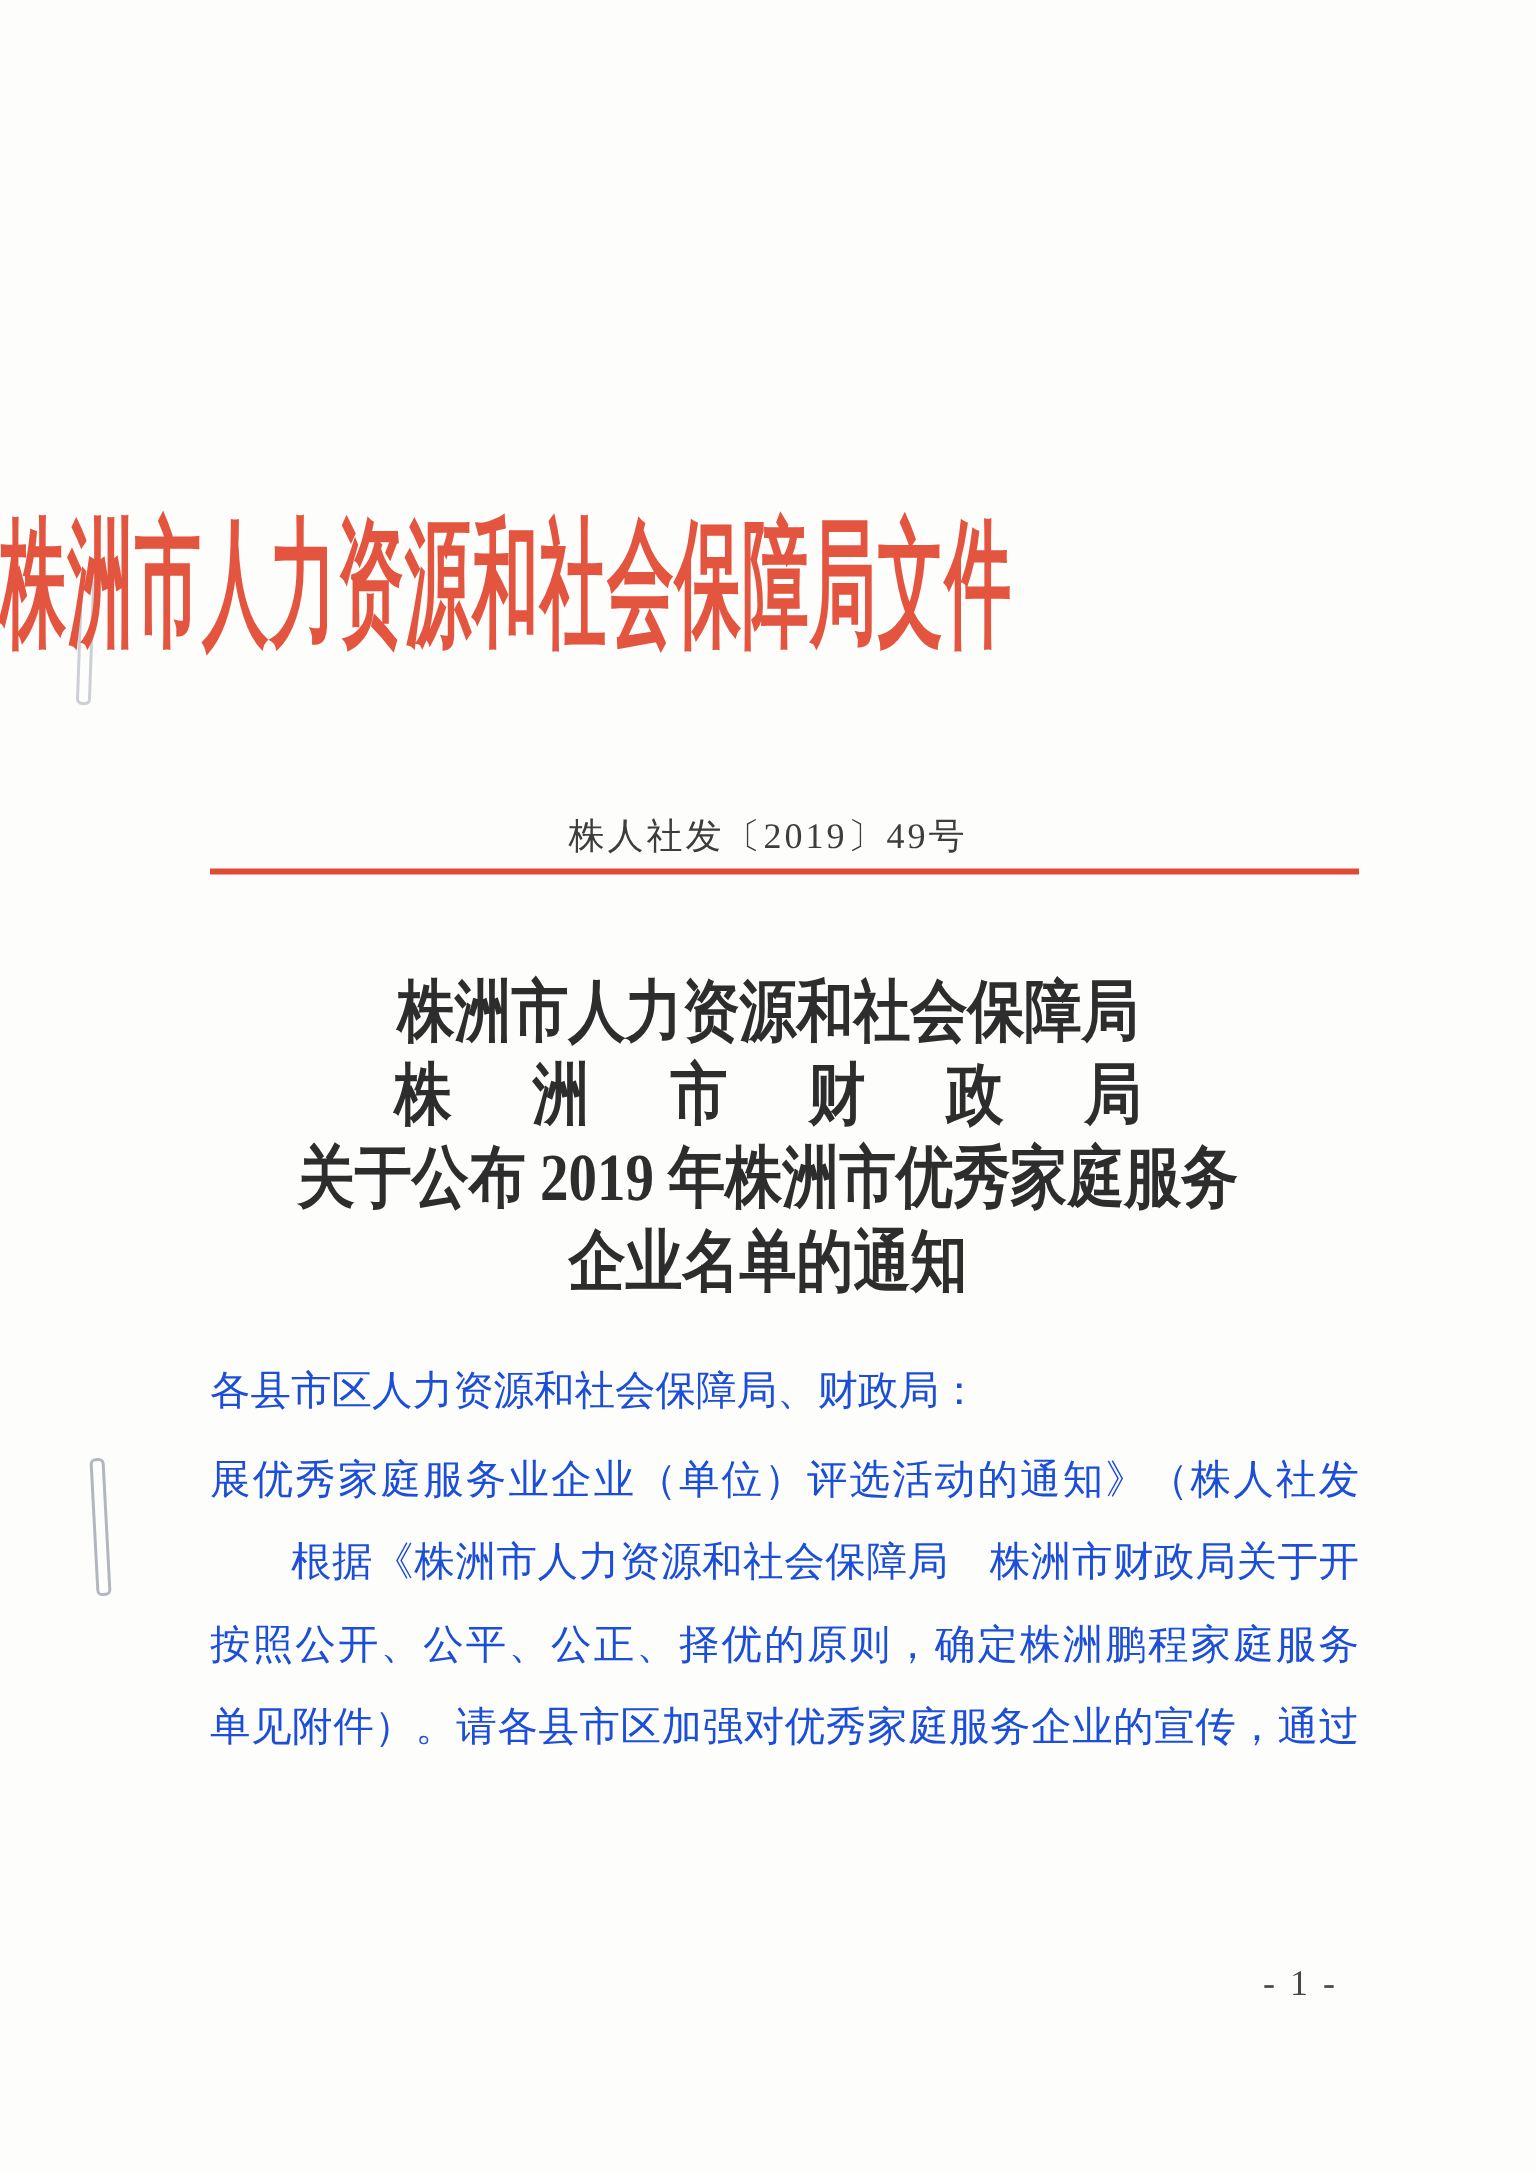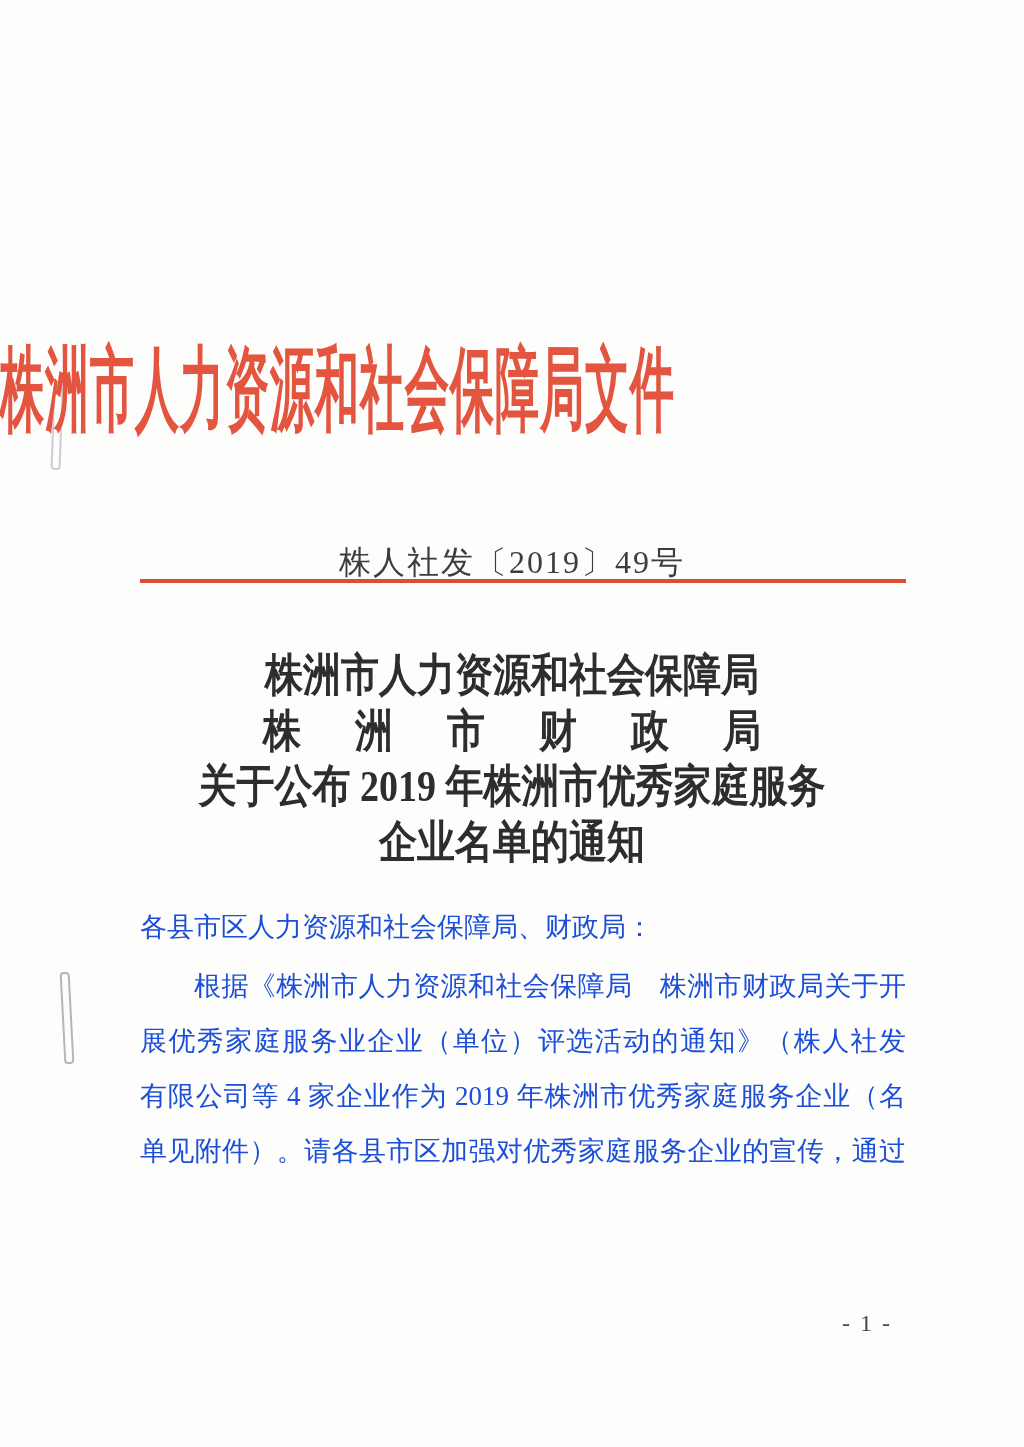--- a/index.html
+++ b/index.html
@@ -44,21 +44,21 @@
     letter-spacing: 1px;
     white-space: nowrap;
     transform: scaleY(2.1);
   }
 
   
   .doc-number {
     position: absolute;
     left: 0; right: 0; top: 541px;
     text-align: center;
-    font-size: 32px;
+    font-size: 24px;
     letter-spacing: 2px;
     color: #3d3d3d;
   }
 
   
   .red-rule {
     position: absolute;
     left: 140px; top: 579px;
     width: 766px; height: 4px;
     background: #df4b35;
@@ -127,21 +127,21 @@
     <div class="title-line">株洲市人力资源和社会保障局</div>
     <div class="title-line">
       <div class="title-justified">株洲市财政局</div>
     </div>
     <div class="title-line">关于公布 2019 年株洲市优秀家庭服务</div>
     <div class="title-line">企业名单的通知</div>
   </div>
 
   <div class="body-block">
     <div class="body-line salutation">各县市区人力资源和社会保障局、财政局：</div>
+    <div class="body-line justify">展优秀家庭服务业企业（单位）评选活动的通知》（株人社发</div>
     <div class="body-line justify indent">根据《株洲市人力资源和社会保障局　株洲市财政局关于开</div>
-    <div class="body-line justify">展优秀家庭服务业企业（单位）评选活动的通知》（株人社发</div>
-    <div class="body-line justify">有限公司等 4 家企业作为 2019 年株洲市优秀家庭服务企业（名</div>
+    <div class="body-line justify">按照公开、公平、公正、择优的原则，确定株洲鹏程家庭服务</div>
     <div class="body-line justify">单见附件）。请各县市区加强对优秀家庭服务企业的宣传，通过</div>
   </div>
 
   <div class="page-number">- 1 -</div>
 
 </div>
 
 </body></html>

